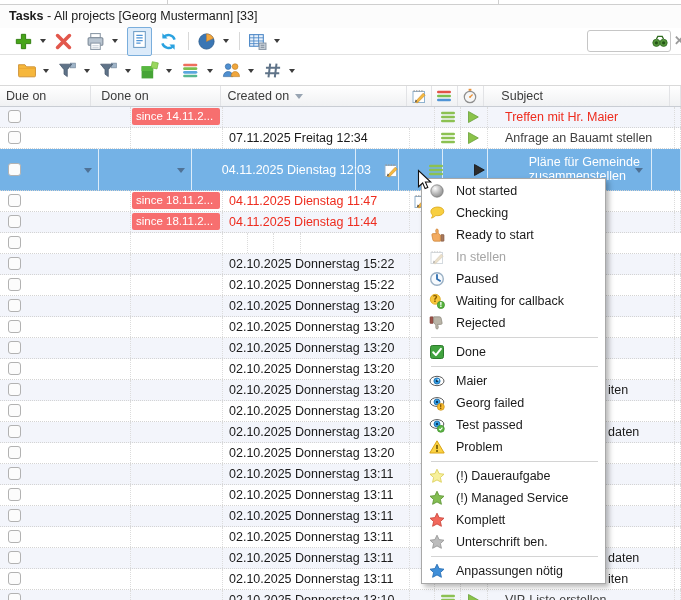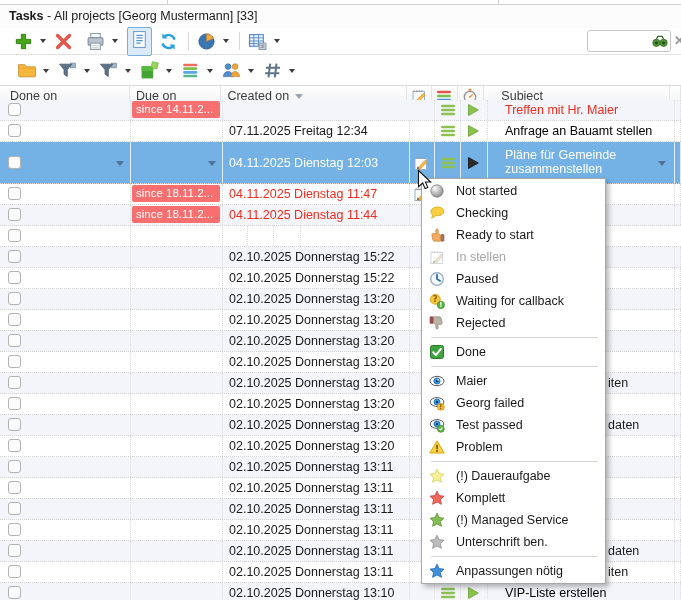--- a/index.html
+++ b/index.html
@@ -19,34 +19,34 @@
 .i16{width:16px;height:16px}
 .dd{width:0;height:0;border-left:3.5px solid transparent;border-right:3.5px solid transparent;border-top:4px solid #3c3c3c;margin-left:7px}
 .sep-v{width:1px;height:18px;background:#d8d8d8;margin:0 8px}
 .active-btn{background:#dcebfa;border:1px solid #7aaedc;border-radius:2px;padding:2px;margin:0 3px}
 .search-wrap{position:absolute;left:587px;top:30px;width:84px;height:22px;border:1px solid #c6c6c6;border-radius:3px;background:#fff;display:flex;align-items:center;justify-content:flex-end;padding-right:2px}
 .partial-clear{position:absolute;left:674px;top:33px;width:7px;height:16px;overflow:hidden;color:#9a9a9a;font-weight:bold;font-size:13px}
 .grid-header{position:absolute;left:0;top:85px;width:681px;height:22px;background:linear-gradient(#ffffff,#f0f1f3);border-top:1px solid #d9d9d9;border-bottom:1px solid #c9cdd4;display:flex;font-size:12.5px;color:#3b3b3b}
 .hcell{height:100%;display:flex;align-items:center;border-right:1px solid #e2e3e6;padding-left:10px;position:relative}
 .hcell.icon-col{justify-content:center;padding-left:0}
 .sort-arrow{width:0;height:0;border-left:4px solid transparent;border-right:4px solid transparent;border-top:5px solid #98a4b2;margin-left:6px}
-.grid-body{position:absolute;left:0;top:100px;width:681px;height:493px}
+.grid-body{position:absolute;left:0;top:107px;width:681px;height:493px}
 .trow{position:absolute;left:0;width:681px;display:flex;border-bottom:1px dotted #d4d4d4}
 .trow.shaded{background:#f3f5fb}
 .trow.white{background:#fff}
 .trow.selected{background:#74b2e6}
 .tcell{height:100%;position:relative;border-right:1px dotted #dcdcdc}
 .trow.selected .tcell{border-right:1px solid rgba(255,255,255,.75)}
 .cb{position:absolute;left:8px;top:50%;margin-top:-7px;width:13px;height:13px;border:1px solid #b2b2b2;border-radius:3px;background:#fcfcfc}
 .badge{position:absolute;left:1px;top:1px;right:2px;bottom:2px;background:#f76f6f;border-radius:2px;color:#fff;font-size:11.5px;line-height:17px;padding-left:4px;white-space:nowrap;overflow:hidden}
 .created{position:absolute;left:6px;top:0;line-height:20px;font-size:12.5px;color:#1a1a1a;white-space:nowrap}
 .trow.ovd .created{color:#ee2c1e}
 .trow.selected .created{color:#fff;line-height:42px}
 .rowicon{position:absolute;top:50%;margin-top:-8px;width:16px;height:16px}
-.subj{position:absolute;left:17px;top:0;line-height:20px;font-size:12.5px;color:#000000;white-space:nowrap}
+.subj{position:absolute;left:17px;top:0;line-height:20px;font-size:12.5px;color:#404040;white-space:nowrap}
 .trow.ovd .subj{color:#ee2c1e}
 .trow.selected .subj{color:#fff;line-height:14px;top:6px}
 .frag{position:absolute;left:608px;top:0;line-height:20px;font-size:12.5px;color:#1a1a1a}
 .cell-dd{position:absolute;width:0;height:0;border-left:4px solid transparent;border-right:4px solid transparent;border-top:5px solid #4f7296;right:6px;top:50%;margin-top:-2px}
 .menu{position:absolute;left:421px;top:178px;width:185px;background:#fff;border:1px solid #a8a8a8;box-shadow:3px 3px 5px rgba(0,0,0,.28);z-index:50;padding:1px 0}
 .mitem{height:22px;display:flex;align-items:center;font-size:12.5px;color:#1a1a1a}
 .mitem .mic{width:16px;height:16px;margin-left:7px}
 .mitem .mlabel{margin-left:11px;white-space:nowrap}
 .mitem.disabled{color:#a5a5a5}
 .mitem.disabled .mic{opacity:.45;filter:grayscale(.6)}
@@ -203,25 +203,25 @@
       <span class="tbtn" style="margin-right: 0px;">
         <span class="ic i18">
           <svg viewBox="0 0 18 18">
             <path d="M6.8 2.5 5.2 15.5M12.8 2.5l-1.6 13M2.8 6.3h13.4M2 11.7h13.4" stroke="#5f7388" stroke-width="1.9"></path>
           </svg>
         </span>
         <span class="dd"></span>
       </span>
     </div>
   <div class="grid-header" id="gridHeader">
+      <div class="hcell" style="width: 92px; padding-left: 6px;">
+        <span>Due on</span>
+      </div>
       <div class="hcell" style="width: 131px; padding-left: 10px;">
         <span>Done on</span>
-      </div>
-      <div class="hcell" style="width: 92px; padding-left: 6px;">
-        <span>Due on</span>
       </div>
       <div class="hcell" style="width: 187px; padding-left: 6px;">
         <span>Created on</span>
         <span class="sort-arrow"></span>
       </div>
       <div class="hcell icon-col" style="width: 25px;">
         <span class="ic i16">
           <svg viewBox="0 0 16 16">
             <rect x="2" y="3.5" width="11.5" height="11" fill="#fff" stroke="#8fb2cf"></rect>
             <path d="M2.5 3h10.5" stroke="#9a9a9a" stroke-width="1.6" stroke-dasharray="1.3 1.3"></path>
@@ -310,21 +310,21 @@
             <svg viewBox="0 0 16 16">
               <path d="M3.5 2.5v11l9.8-5.5z" fill="#8bc34a" stroke="#689f38" stroke-width=".8"></path>
             </svg>
           </span>
         </div>
         <div class="tcell" style="width: 187px;">
           <span class="subj">Anfrage an Bauamt stellen</span>
         </div>
         <div class="tcell" style="width: 6px;"></div>
       </div>
-      <div class="trow selected" style="top: 42px; height: 42px;">
+      <div class="trow selected" style="top: 42px; height: 42px; gap: 24px;">
         <div class="tcell" style="width: 131px;">
           <span class="cb"></span>
           <span class="cell-dd"></span>
         </div>
         <div class="tcell" style="width: 92px;">
           <span class="cell-dd"></span>
         </div>
         <div class="tcell" style="width: 187px;">
           <span class="created">04.11.2025 Dienstag 12:03</span>
         </div>
@@ -808,32 +808,32 @@
         <span class="ic i16 mic">
           <svg viewBox="0 0 16 16">
             <path d="M8 1.2l2.1 4.4 4.9.6-3.6 3.3 1 4.8L8 11.9l-4.4 2.4 1-4.8L1 6.2l4.9-.6z" fill="#f7f09b" stroke="#ddd05e" stroke-width=".9" stroke-linejoin="round"></path>
           </svg>
         </span>
         <span class="mlabel">(!) Daueraufgabe</span>
       </div>
       <div class="mitem">
         <span class="ic i16 mic">
           <svg viewBox="0 0 16 16">
+            <path d="M8 1.2l2.1 4.4 4.9.6-3.6 3.3 1 4.8L8 11.9l-4.4 2.4 1-4.8L1 6.2l4.9-.6z" fill="#83bd52" stroke="#63993a" stroke-width=".9" stroke-linejoin="round"></path>
+          </svg>
+        </span>
+        <span class="mlabel">(!) Managed Service</span>
+      </div>
+      <div class="mitem">
+        <span class="ic i16 mic">
+          <svg viewBox="0 0 16 16">
             <path d="M8 1.2l2.1 4.4 4.9.6-3.6 3.3 1 4.8L8 11.9l-4.4 2.4 1-4.8L1 6.2l4.9-.6z" fill="#f2685c" stroke="#cc4a3f" stroke-width=".9" stroke-linejoin="round"></path>
           </svg>
         </span>
         <span class="mlabel">Komplett</span>
-      </div>
-      <div class="mitem">
-        <span class="ic i16 mic">
-          <svg viewBox="0 0 16 16">
-            <path d="M8 1.2l2.1 4.4 4.9.6-3.6 3.3 1 4.8L8 11.9l-4.4 2.4 1-4.8L1 6.2l4.9-.6z" fill="#83bd52" stroke="#63993a" stroke-width=".9" stroke-linejoin="round"></path>
-          </svg>
-        </span>
-        <span class="mlabel">(!) Managed Service</span>
       </div>
       <div class="mitem">
         <span class="ic i16 mic">
           <svg viewBox="0 0 16 16">
             <path d="M8 1.2l2.1 4.4 4.9.6-3.6 3.3 1 4.8L8 11.9l-4.4 2.4 1-4.8L1 6.2l4.9-.6z" fill="#bcbcbc" stroke="#9a9a9a" stroke-width=".9" stroke-linejoin="round"></path>
           </svg>
         </span>
         <span class="mlabel">Unterschrift ben.</span>
       </div>
       <div class="msep"></div>

